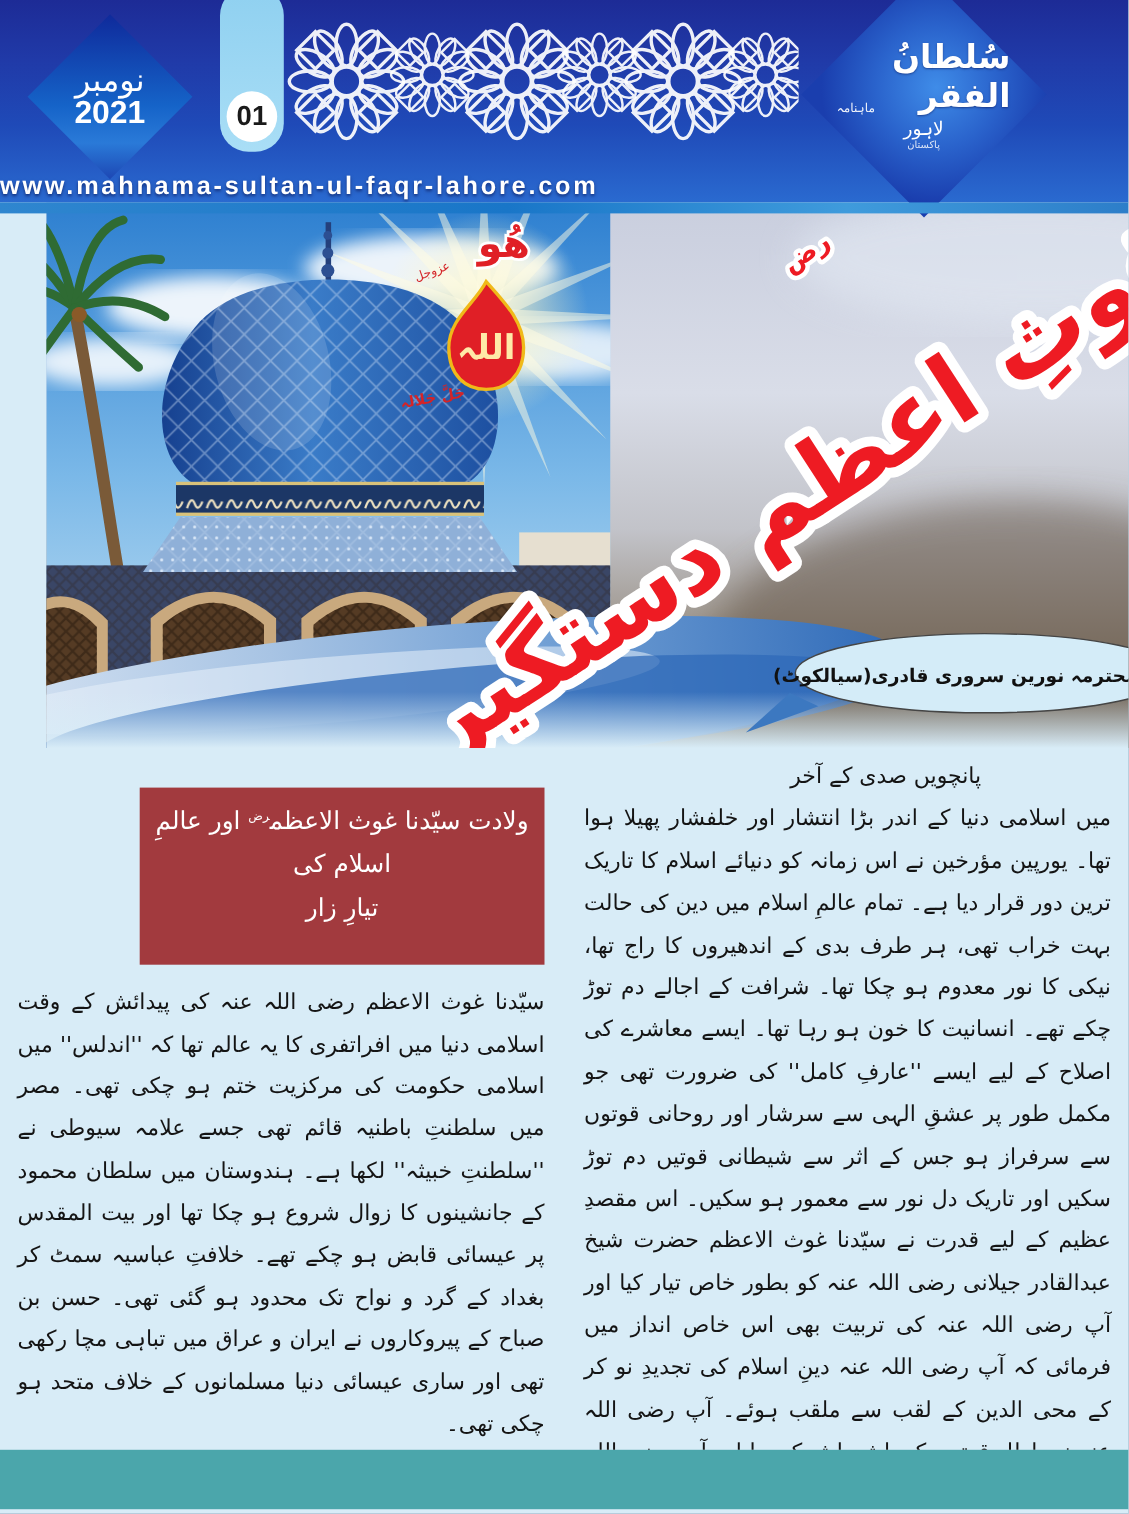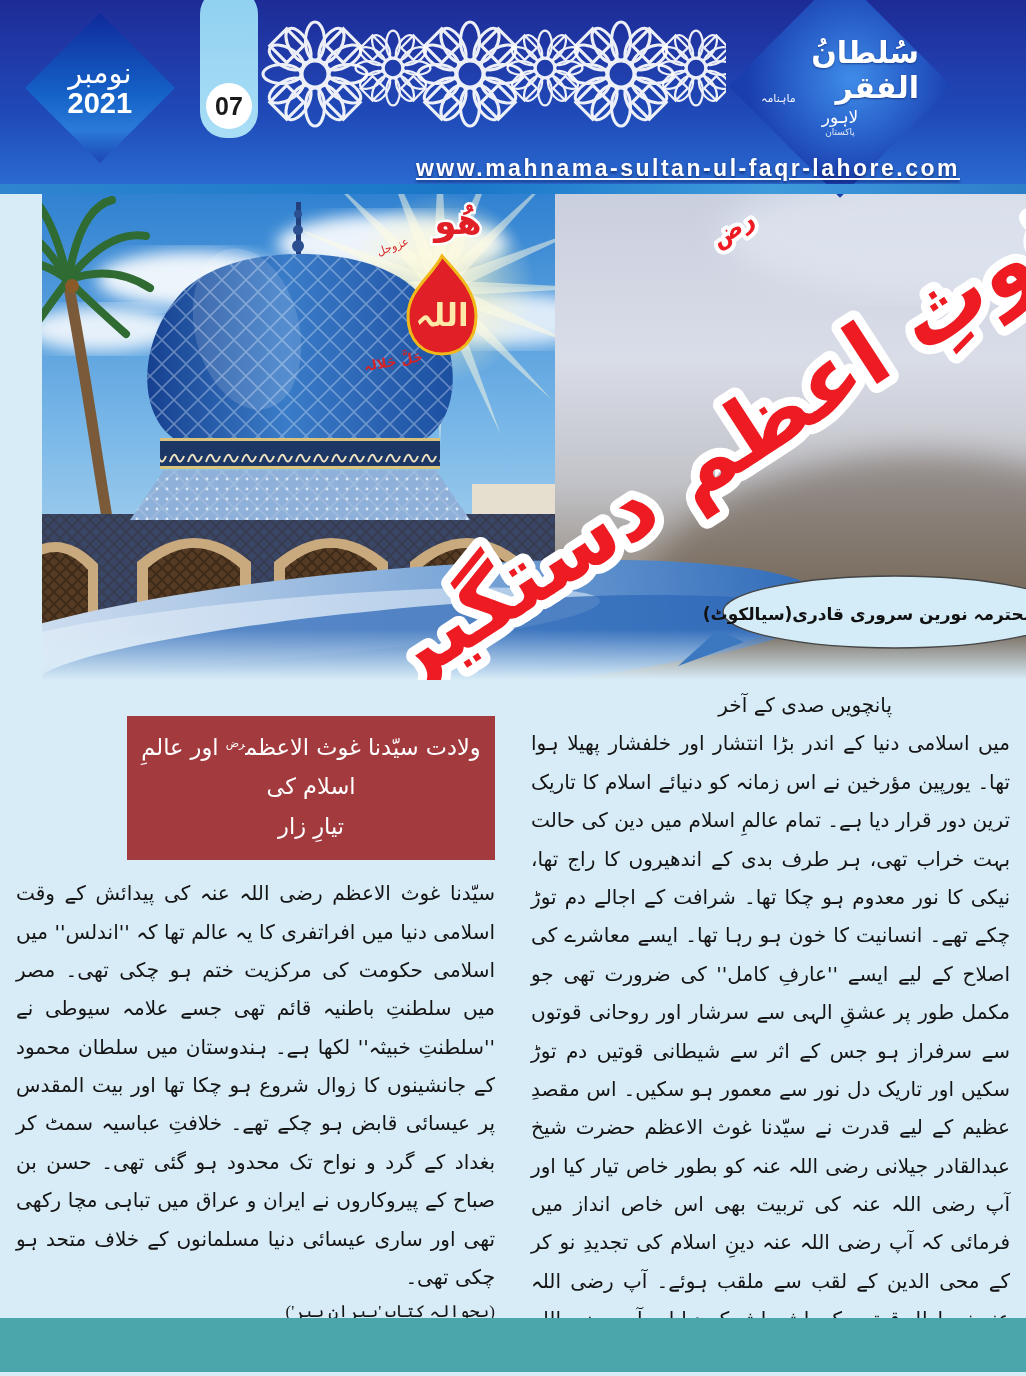--- a/index.html
+++ b/index.html
@@ -23,36 +23,36 @@
   .logo-small{font-size:11px;opacity:.92;}
   .logo-main{font-size:30px;font-weight:bold;text-shadow:0 1px 2px rgba(0,0,60,.45);}
   .logo-city{font-size:17px;margin-top:2px;}
   .logo-country{font-size:9px;letter-spacing:1px;opacity:.85;}
   .issue-pill{position:absolute;left:200px;top:-12px;width:58px;height:150px;border-radius:26px;
     background:linear-gradient(180deg,#8fd0f0,#a9def6);}
   .issue-circle{position:absolute;left:6px;bottom:9px;width:46px;height:46px;border-radius:50%;
     background:#fff;display:flex;align-items:center;justify-content:center;
     font-family:"Liberation Sans",sans-serif;font-weight:bold;font-size:25px;color:#1a1a1a;}
   .orn-band{position:absolute;left:256px;top:12px;}
-  .url-row{position:absolute;left:0;bottom:2px;width:960px;text-align:right;
+  .url-row{position:absolute;left:0;bottom:2px;width:960px;text-align:left;
     font-family:"Liberation Sans",sans-serif;font-weight:bold;font-size:23px;letter-spacing:2.5px;
-    color:#fff;text-shadow:0 2px 3px rgba(0,0,50,.55);text-decoration:underline;}
+    color:#fff;text-shadow:0 2px 3px rgba(0,0,50,.55);}
 
   
   .hero{position:relative;width:1026px;height:496px;z-index:1;margin-left:42px;}
   .hero svg{display:block;}
 
   
   .article{display:flex;gap:36px;direction:rtl;padding:6px 16px 0;height:632px;overflow:hidden;
     color:#141414;text-align:justify;}
   .col{flex:1;font-size:20px;line-height:1.92;}
   .lead-line{margin:4px 0 0;padding-right:118px;}
   .col p{margin:0;}
   .heading-box{width:352px;margin:30px 0 14px auto;background:#a23a3e;color:#fff;
-    text-align:center;font-size:22.5px;line-height:1.75;padding:12px 8px 14px;}
+    text-align:center;font-size:22.5px;line-height:1.75;padding:12px 8px 31px;}
   .heading-box .hsup{font-size:11px;vertical-align:super;}
   .ref-line{font-size:17px;margin:4px 0;font-family:Liberation Serif, serif;}
 
   
   .teal-band{width:100%;height:54px;background:#4ba6ab;}
 </style>
 </head>
 <body>
 
 <div class="page">
@@ -60,21 +60,21 @@
   <header class="masthead">
 
     <div class="diamond diamond-date">
       <div class="inner">
         <span class="month">نومبر</span>
         <span class="year">2021</span>
       </div>
     </div>
 
     <div class="issue-pill">
-      <div class="issue-circle">07</div>
+      <div class="issue-circle">01</div>
     </div>
 
     <svg class="orn-band" width="470" height="124" viewBox="0 0 470 124">
       <defs>
         <g id="rosette" fill="none" stroke="#ffffff" stroke-width="3.1" opacity="0.92">
           <circle r="13"></circle>
           <ellipse cx="0" cy="-33" rx="9.5" ry="19"></ellipse>
           <ellipse cx="0" cy="-33" rx="9.5" ry="19" transform="rotate(30)"></ellipse>
           <ellipse cx="0" cy="-33" rx="9.5" ry="19" transform="rotate(60)"></ellipse>
           <ellipse cx="0" cy="-33" rx="9.5" ry="19" transform="rotate(90)"></ellipse>

